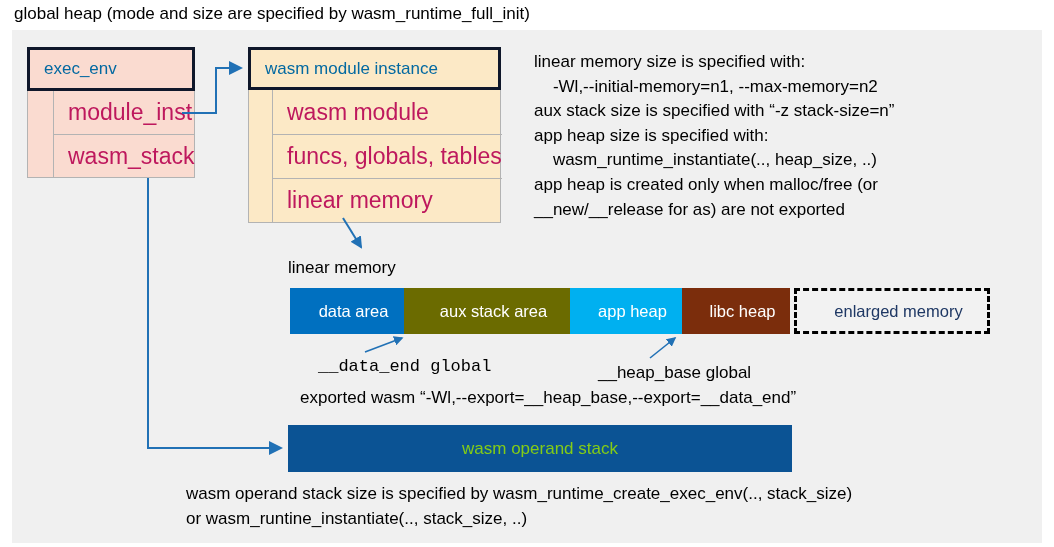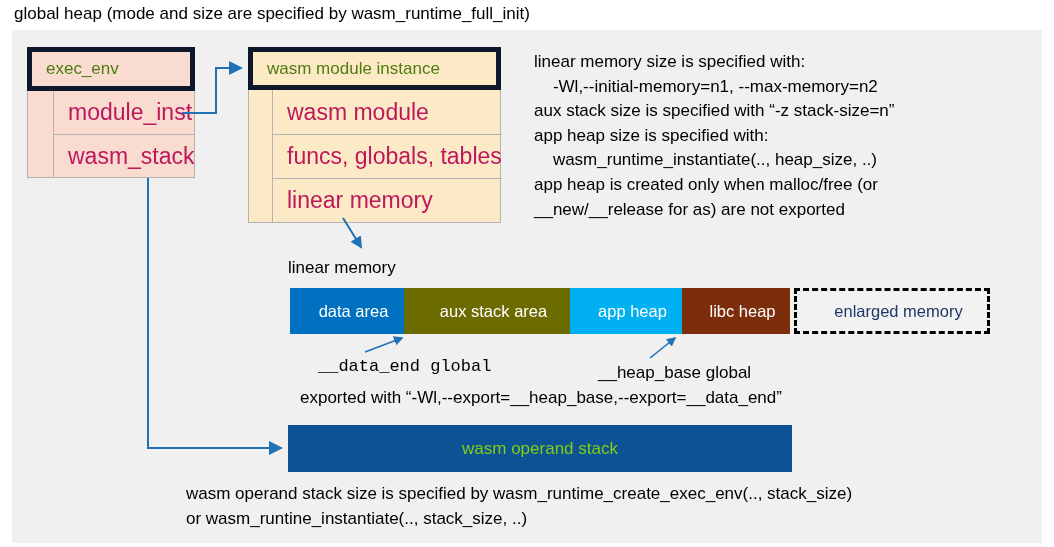--- a/index.html
+++ b/index.html
@@ -19,24 +19,24 @@
   
   .backdrop{
     position:absolute;left:12px;top:30px;width:1030px;height:513px;
     background:#f0f0f0;
   }
 
   
   .box{position:absolute;box-sizing:border-box;}
   .box .hdr{
     box-sizing:border-box;width:100%;
-    border:5px solid #0f172a;
+    border:3px solid #0f172a;
     display:flex;align-items:center;
     padding-left:14px;
-    font-size:17px;white-space:nowrap;color:#4d7c0f;
+    font-size:17px;white-space:nowrap;color:#0369a1;
   }
   .box .body{
     box-sizing:border-box;width:100%;display:flex;
     border-left:1px solid #b3b3b3;border-right:1px solid #b3b3b3;
     border-bottom:1px solid #b3b3b3;
   }
   .box .gutter{box-sizing:border-box;border-right:1px solid #b3b3b3;flex:0 0 auto;}
   .box .rows{flex:1 1 auto;display:flex;flex-direction:column;}
   .box .row{
     box-sizing:border-box;display:flex;align-items:center;
@@ -146,21 +146,21 @@
   <div class="lm-bar">
     <div class="seg" style="width: 114px; background: rgb(0, 112, 192);">data area</div>
     <div class="seg" style="width: 166px; background: rgb(107, 107, 0);">aux stack area</div>
     <div class="seg" style="width: 112px; background: rgb(0, 176, 240);">app heap</div>
     <div class="seg" style="width: 108px; background: rgb(123, 45, 12);">libc heap</div>
     <div class="seg dashed" style="width: 196px; background: rgb(242, 242, 242); color: rgb(31, 56, 100);">enlarged memory</div>
   </div>
 
   <div class="ann" id="ann-data-end">__data_end global</div>
   <div class="ann" id="ann-heap-base">__heap_base global</div>
-  <div class="ann" id="ann-exported">exported with “-Wl,--export=__heap_base,--export=__data_end”</div>
+  <div class="ann" id="ann-exported">exported wasm “-Wl,--export=__heap_base,--export=__data_end”</div>
 
   <div class="opstack" style="background: rgb(11, 83, 148);">wasm operand stack</div>
   <div class="note-bottom">wasm operand stack size is specified by wasm_runtime_create_exec_env(.., stack_size)
 or wasm_runtine_instantiate(.., stack_size, ..)</div>
 
   <svg class="wires" viewBox="0 0 1054 547">
     <defs>
       <marker id="ah" markerWidth="7" markerHeight="7" refX="6" refY="3.5" orient="auto">
         <path d="M0,0 L7,3.5 L0,7 z" fill="#2171b5"></path>
       </marker>

